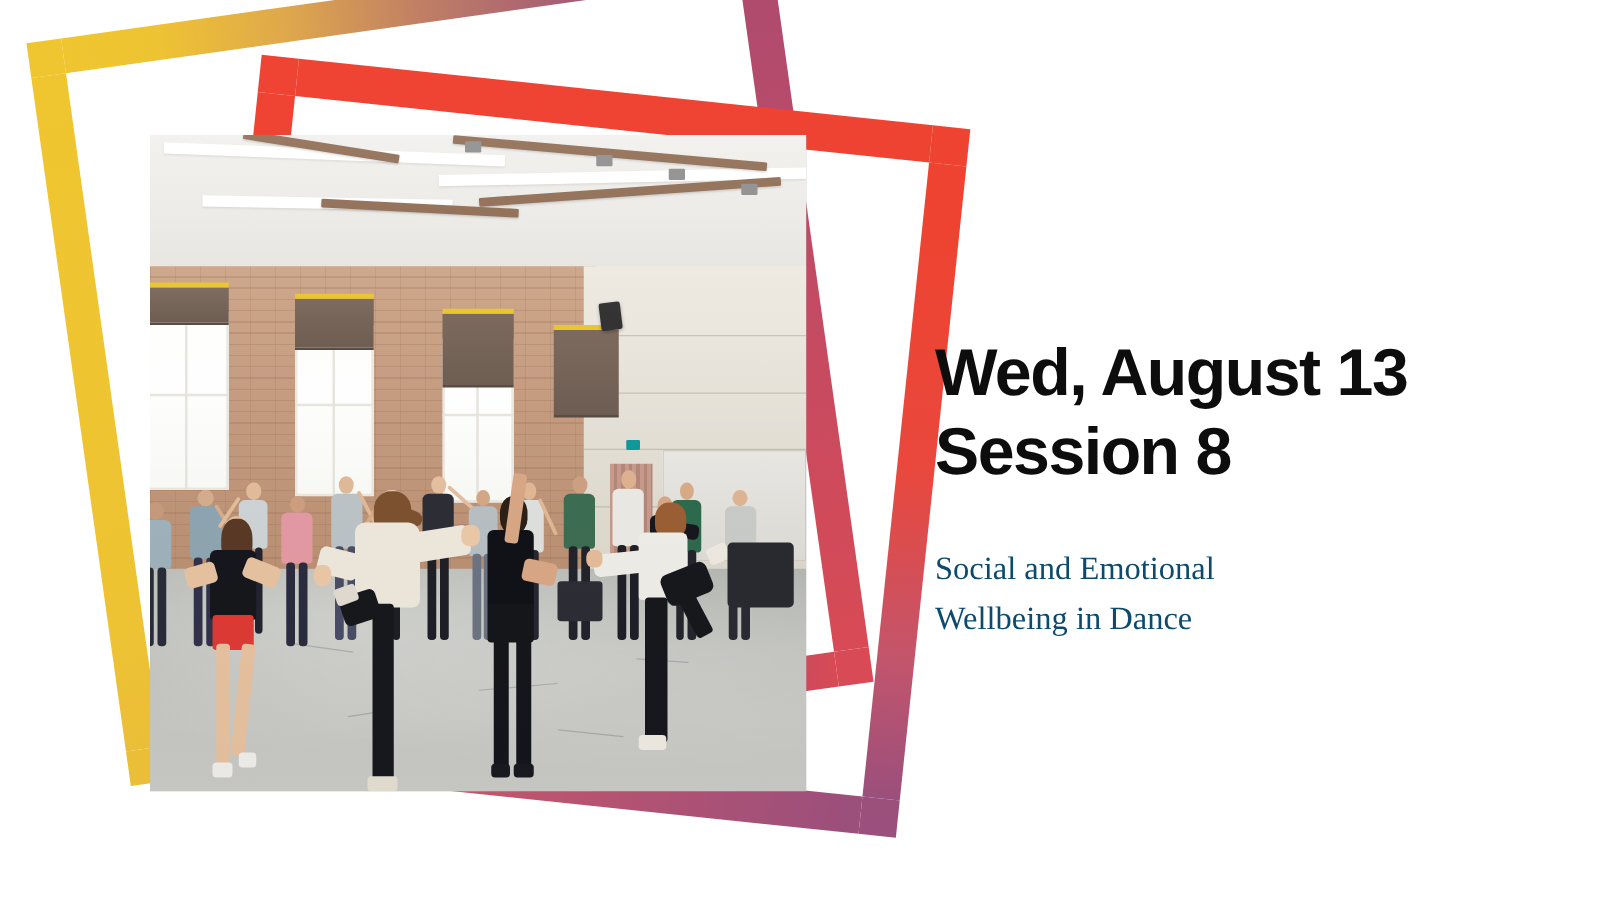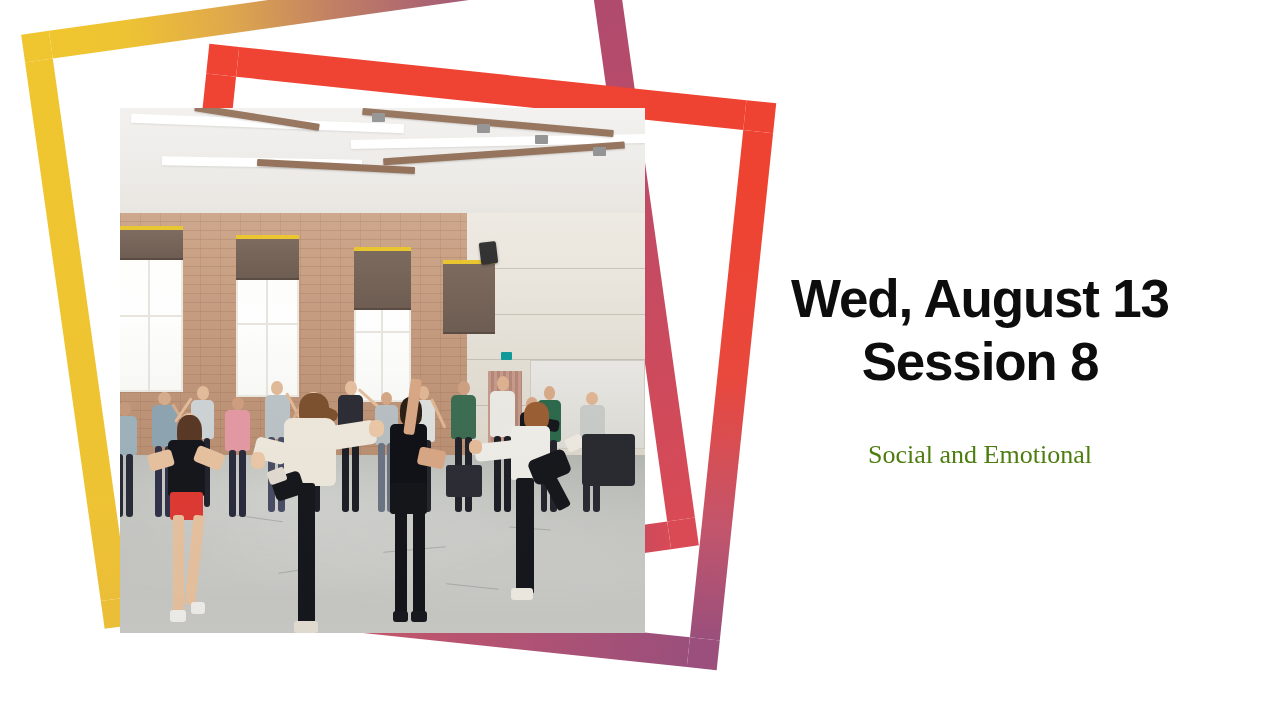--- a/index.html
+++ b/index.html
@@ -155,38 +155,37 @@
   .d .torso { position:absolute; border-radius:5px 5px 3px 3px; }
   .d .leg  { position:absolute; border-radius:3px; }
   .d .arm  { position:absolute; border-radius:3px; transform-origin:top center; }
   .d .shoe { position:absolute; background:#f2f0ec; border-radius:3px; }
 
   
   .textblock {
     position:absolute;
     left:748px; top:268px;
     width:464px;
-    text-align:center;
   }
   .title {
     font-family:"Liberation Sans", sans-serif;
     font-weight:700;
     font-size:53px;
     line-height:1.18;
     letter-spacing:-1.2px;
     color:#0d0d0d;
     white-space:nowrap;
   }
   .subtitle {
     margin-top:42px;
     font-family:"Liberation Serif", serif;
     font-weight:400;
     font-size:26px;
     line-height:1.55;
-    color:#4d7c0f;
+    color:#0c4a6e;
   }
 </style>
 </head>
 <body>
 
 <div id="slide">
 
   <div class="frame-stack">
 
     <div class="frame-ring">
@@ -423,16 +422,17 @@
       <div style="position:absolute;inset:0;background:linear-gradient(180deg,rgba(255,255,255,.10) 0%,rgba(255,255,255,0) 28%,rgba(0,0,0,.03) 100%);"></div>
 
     </div>
   </div>
 
   <div class="textblock">
     <div class="title">Wed, August 13</div>
     <div class="title">Session 8</div>
     <div class="subtitle">
       <div>Social and Emotional</div>
+      <div>Wellbeing in Dance</div>
     </div>
   </div>
 
 </div>
 
 </body></html>

